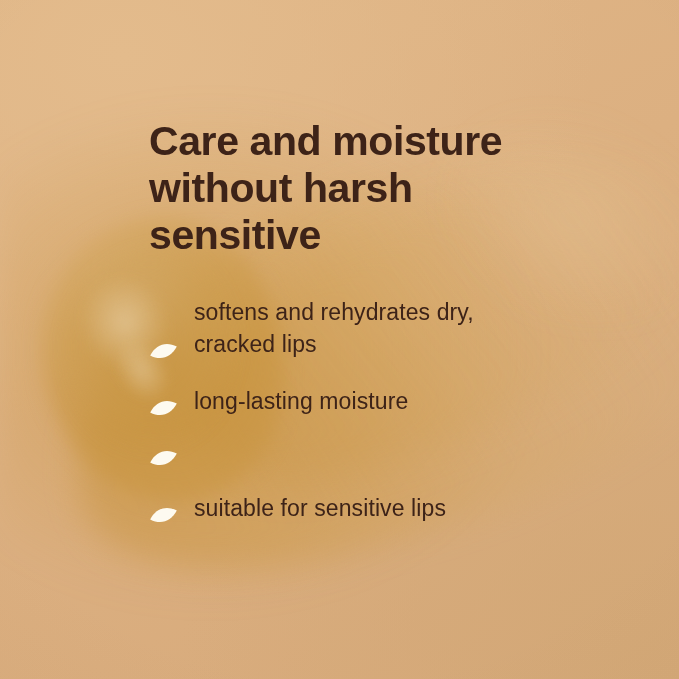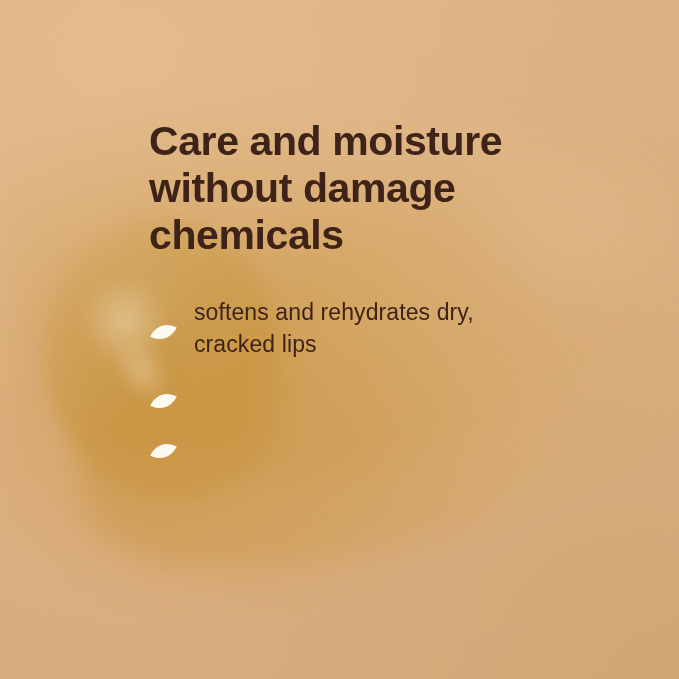--- a/index.html
+++ b/index.html
@@ -164,21 +164,21 @@
 
   .benefits {
     list-style: none;
     margin: 0;
     padding: 0;
     margin-top: 37px;
   }
 
   .benefit {
     display: flex;
-    align-items: center;
+    align-items: flex-end;
     margin-bottom: 25px;
   }
 
   .benefit:last-child {
     margin-bottom: 0;
   }
 
   .leaf-icon {
     flex: 0 0 auto;
     width: 29px;
@@ -214,45 +214,54 @@
   <div class="smear-tail2"></div>
   <div class="swirl"></div>
   <div class="smear-blob"></div>
   <div class="smear-blob-edge"></div>
   <div class="smear-gloss-a"></div>
   <div class="smear-gloss-b"></div>
   <div class="bg-layer vignette"></div>
 
   <div class="content">
 
-    <h1 class="headline">Care and moisture without damage chemicals</h1>
+    <h1 class="headline">Care and moisture without harsh sensitive</h1>
 
     <ul class="benefits">
 
       <li class="benefit">
         <span class="leaf-icon">
           <svg viewBox="0 0 29 18" xmlns="http://www.w3.org/2000/svg" aria-hidden="true">
             <path d="M1.2 13.4 C6.5 2.8 17.2 -1.2 27.8 4.6 C22.5 15.2 11.8 19.2 1.2 13.4 Z" fill="#fdfaf0"></path>
           </svg>
         </span>
         <span class="benefit-text">softens and rehydrates dry, cracked lips</span>
       </li>
 
       <li class="benefit">
         <span class="leaf-icon">
           <svg viewBox="0 0 29 18" xmlns="http://www.w3.org/2000/svg" aria-hidden="true">
             <path d="M1.2 13.4 C6.5 2.8 17.2 -1.2 27.8 4.6 C22.5 15.2 11.8 19.2 1.2 13.4 Z" fill="#fdfaf0"></path>
           </svg>
         </span>
-      </li>
-
-      <li class="benefit">
-        <span class="leaf-icon">
-          <svg viewBox="0 0 29 18" xmlns="http://www.w3.org/2000/svg" aria-hidden="true">
-            <path d="M1.2 13.4 C6.5 2.8 17.2 -1.2 27.8 4.6 C22.5 15.2 11.8 19.2 1.2 13.4 Z" fill="#fdfaf0"></path>
-          </svg>
-        </span>
-      </li>
-
+        <span class="benefit-text">long-lasting moisture</span>
+      </li>
+
+      <li class="benefit">
+        <span class="leaf-icon">
+          <svg viewBox="0 0 29 18" xmlns="http://www.w3.org/2000/svg" aria-hidden="true">
+            <path d="M1.2 13.4 C6.5 2.8 17.2 -1.2 27.8 4.6 C22.5 15.2 11.8 19.2 1.2 13.4 Z" fill="#fdfaf0"></path>
+          </svg>
+        </span>
+      </li>
+
+      <li class="benefit">
+        <span class="leaf-icon">
+          <svg viewBox="0 0 29 18" xmlns="http://www.w3.org/2000/svg" aria-hidden="true">
+            <path d="M1.2 13.4 C6.5 2.8 17.2 -1.2 27.8 4.6 C22.5 15.2 11.8 19.2 1.2 13.4 Z" fill="#fdfaf0"></path>
+          </svg>
+        </span>
+        <span class="benefit-text">suitable for sensitive lips</span>
+      </li>
 
     </ul>
   </div>
 </div>
 
 </body></html>

